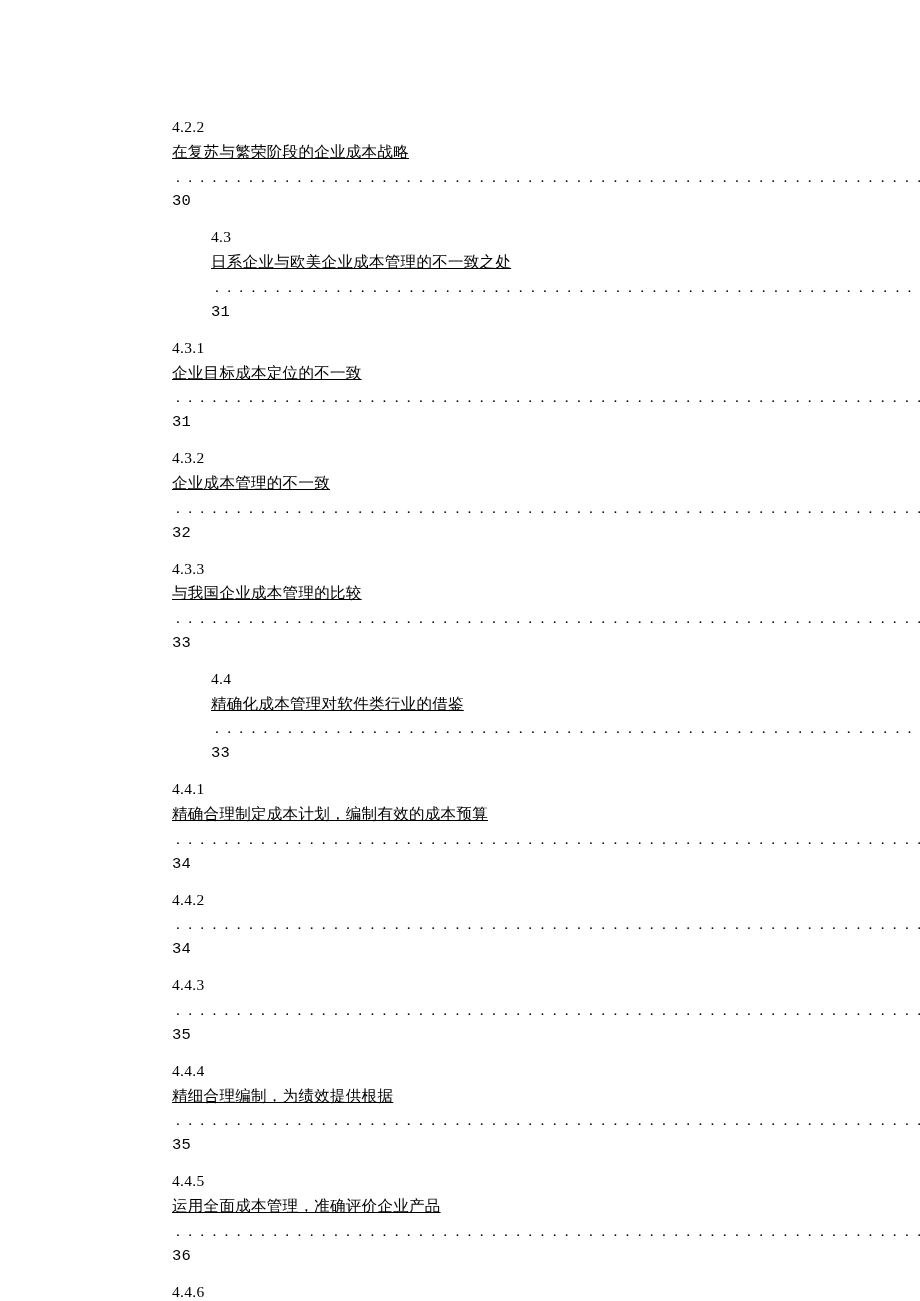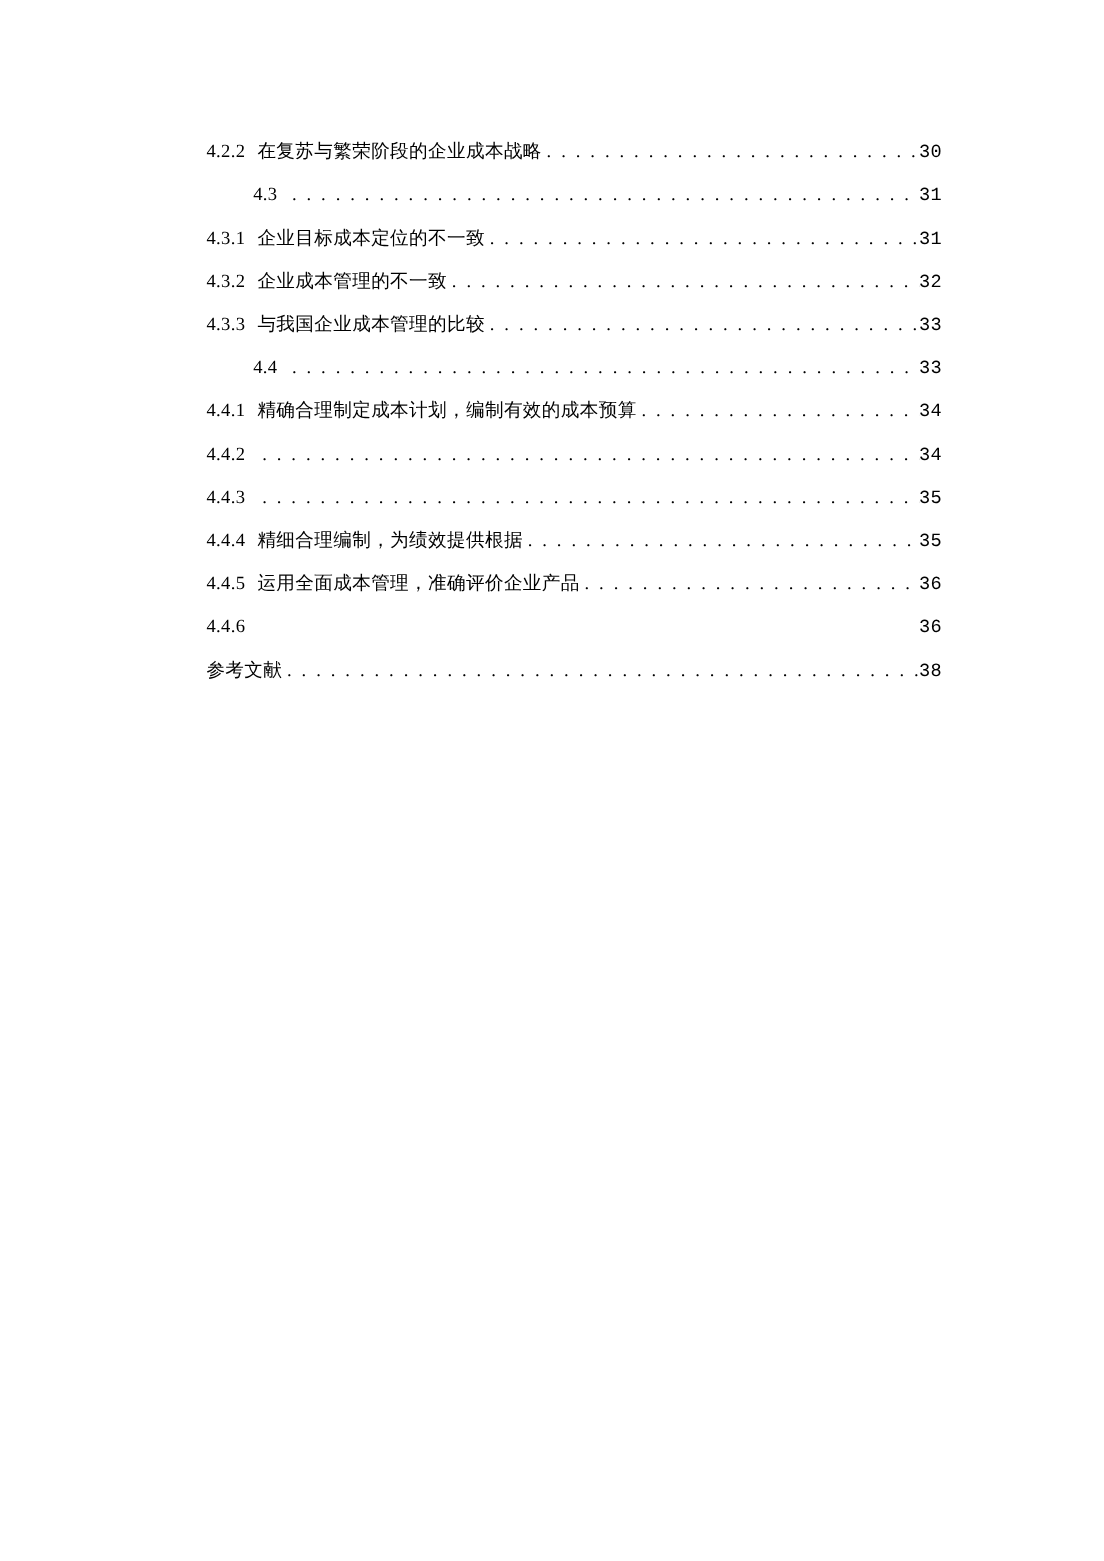--- a/index.html
+++ b/index.html
@@ -12,32 +12,34 @@
       color: #000;
       padding: 115px 135px 0 172px;
       line-height: 1.6;
     }
     .toc-line {
       display: flex;
       align-items: baseline;
       white-space: nowrap;
       margin-bottom: 11.2px;
       letter-spacing: 0.3px;
+      flex-direction: column;
     }
     .toc-line.section {
       padding-left: 39px;
       font-weight: 400;
     }
     .num {
       flex: 0 0 auto;
     }
     .num.sub { margin-right: 10px; }
     .num.sec { margin-right: 8px; }
     .title {
       flex: 0 0 auto;
+      text-decoration: underline;
     }
     .dots {
       flex: 1 1 auto;
       overflow: hidden;
       letter-spacing: 2.2px;
       padding: 0 4px;
       font-family: "Times New Roman", serif;
     }
     .dots::before {
       content: ". . . . . . . . . . . . . . . . . . . . . . . . . . . . . . . . . . . . . . . . . . . . . . . . . . . . . . . . . . . . . . . . . . . . . . . . . . . . . . . . . . . . . . . . . . . . . . . . . . . . . . . . . .";
@@ -53,20 +55,21 @@
 
 <div id="toc-container">
     <div class="toc-line">
       <span class="num sub">4.2.2</span>
       <span class="title">在复苏与繁荣阶段的企业成本战略</span>
       <span class="dots"></span>
       <span class="page">30</span>
     </div>
     <div class="toc-line section">
       <span class="num sec">4.3</span>
+      <span class="title">日系企业与欧美企业成本管理的不一致之处</span>
       <span class="dots"></span>
       <span class="page">31</span>
     </div>
     <div class="toc-line">
       <span class="num sub">4.3.1</span>
       <span class="title">企业目标成本定位的不一致</span>
       <span class="dots"></span>
       <span class="page">31</span>
     </div>
     <div class="toc-line">
@@ -76,20 +79,21 @@
       <span class="page">32</span>
     </div>
     <div class="toc-line">
       <span class="num sub">4.3.3</span>
       <span class="title">与我国企业成本管理的比较</span>
       <span class="dots"></span>
       <span class="page">33</span>
     </div>
     <div class="toc-line section">
       <span class="num sec">4.4</span>
+      <span class="title">精确化成本管理对软件类行业的借鉴</span>
       <span class="dots"></span>
       <span class="page">33</span>
     </div>
     <div class="toc-line">
       <span class="num sub">4.4.1</span>
       <span class="title">精确合理制定成本计划，编制有效的成本预算</span>
       <span class="dots"></span>
       <span class="page">34</span>
     </div>
     <div class="toc-line">

